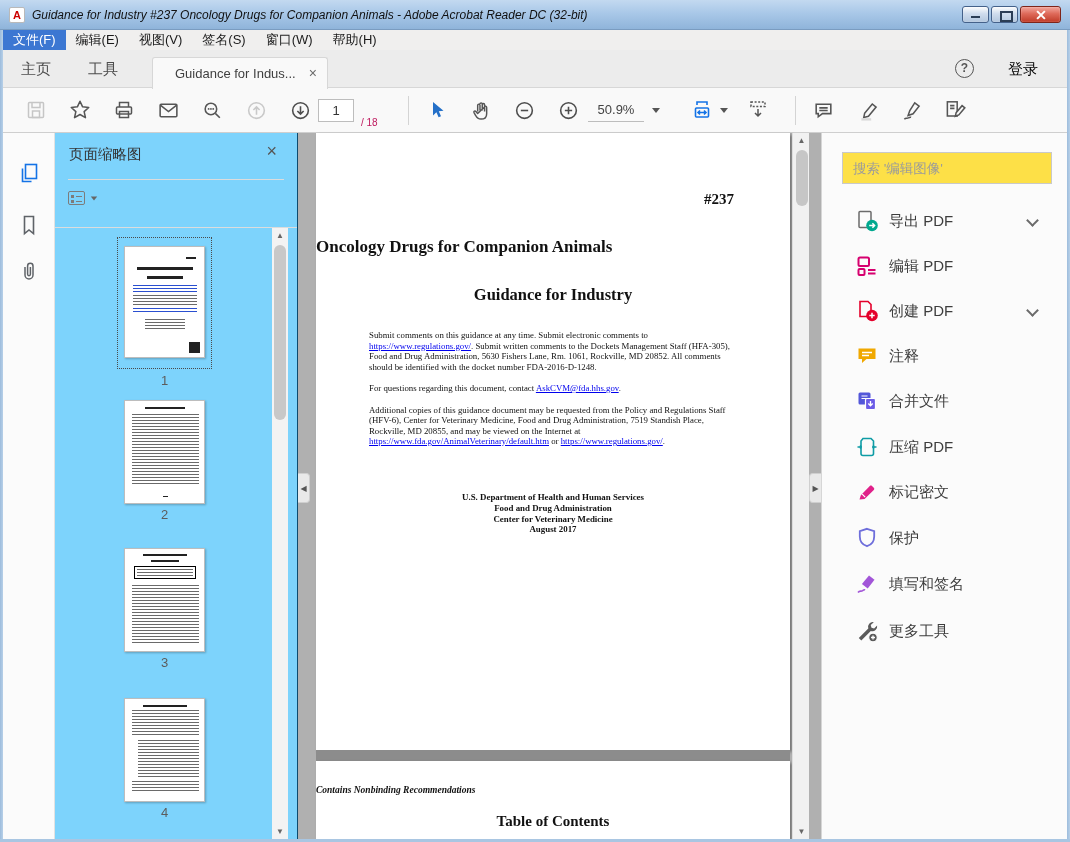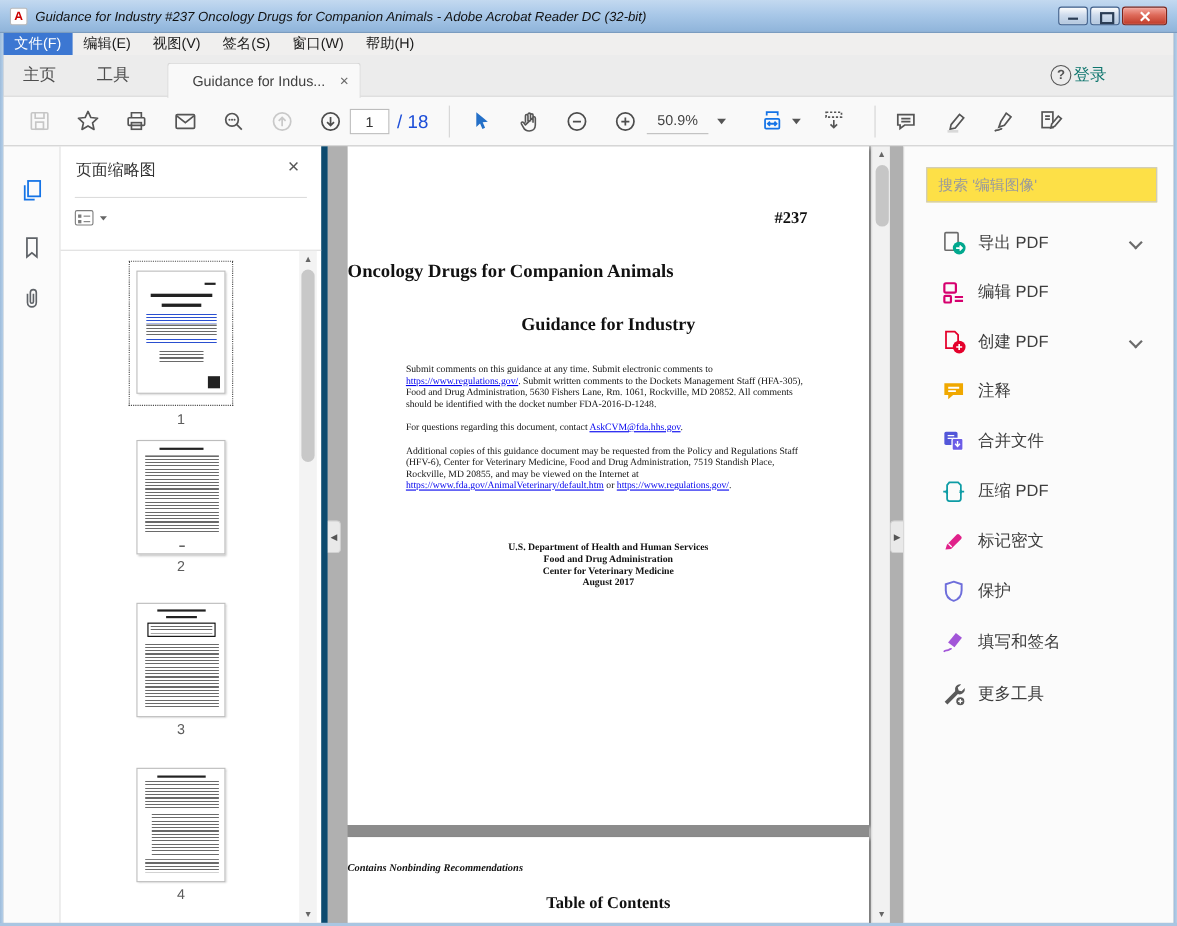--- a/index.html
+++ b/index.html
@@ -41,42 +41,42 @@
   
   .tabbar { position:absolute; left:3px; top:50px; width:1064px; height:38px; background:#ececec; border-bottom:1px solid #d7d7d7; }
   .tab-text { position:absolute; top:0; height:38px; line-height:38px; font-size:15px; color:#4d4d4d; }
   .tab-home { left:18px; } .tab-tools { left:85px; }
   .doc-tab { position:absolute; left:149px; top:7px; width:176px; height:32px; background:#f9f9f9;
     border:1px solid #d7d7d7; border-bottom:none; border-radius:3px 3px 0 0; z-index:2; }
   .doc-tab .label { position:absolute; left:22px; top:0; height:31px; line-height:31px; font-size:13px; color:#3f3f3f; }
   .doc-tab .x { position:absolute; right:10px; top:0; height:31px; line-height:30px; font-size:14px; color:#6b6b6b; }
   .help-circle { position:absolute; left:952px; top:9px; width:19px; height:19px; border:1.5px solid #555;
     border-radius:50%; text-align:center; line-height:17px; font-size:12px; font-weight:bold; color:#555; }
-  .login { position:absolute; left:973px; top:0; height:38px; line-height:38px; font-size:15px; color:#0f766e; }
+  .login { position:absolute; left:1005px; top:0; height:38px; line-height:38px; font-size:15px; color:#000000; }
 
   
   .toolbar { position:absolute; left:3px; top:88px; width:1064px; height:45px; background:#f9f9f9; border-bottom:1px solid #cfcfcf; }
   .tbi { position:absolute; top:9px; width:26px; height:26px; display:flex; align-items:center; justify-content:center; }
   .sep { position:absolute; top:8px; width:1px; height:29px; background:#d4d4d4; }
   .pagebox { position:absolute; left:315px; top:11px; width:36px; height:23px; border:1px solid #bdbdbd; background:#fff;
     text-align:center; font-size:13px; color:#333; }
-  .pagetotal { position:absolute; left:358px; top:0; height:45px; line-height:45px; font-size:17px; color:#1d4ed8; }
+  .pagetotal { position:absolute; left:358px; top:12px; height:45px; line-height:45px; font-size:10px; color:#be185d; }
   .zoombox { position:absolute; left:583px; top:10px; width:80px; height:25px; }
   .zoombox .val { position:absolute; left:2px; top:0; width:56px; height:24px; line-height:24px; text-align:center;
     font-size:13px; color:#444; border-bottom:1px solid #bdbdbd; }
   .tri-down { width:0; height:0; border-left:4px solid transparent; border-right:4px solid transparent; border-top:5px solid #555; }
   .zoombox .tri-down { position:absolute; right:6px; top:10px; }
   .fit-caret { position:absolute; left:717px; top:20px; }
 
   
   .content { position:absolute; left:3px; top:133px; width:1064px; height:706px; }
   .iconstrip { position:absolute; left:0; top:0; width:52px; height:706px; background:#fbfbfb; border-right:1px solid #e2e2e2; }
   .strip-ic { position:absolute; left:14px; width:24px; height:24px; }
 
-  .sidepanel { position:absolute; left:52px; top:0; width:243px; height:706px; background:#ffffff; border-right:6px solid #0c4a6e; }
+  .sidepanel { position:absolute; left:52px; top:0; width:243px; height:706px; background:#7dd3fc; border-right:1px solid #0c4a6e; }
   .sp-title { position:absolute; left:14px; top:12px; font-size:14.5px; color:#333; }
   .sp-close { position:absolute; right:20px; top:8px; font-size:18px; color:#555; }
   .sp-div { position:absolute; left:13px; right:13px; height:1px; background:#dcdcdc; }
   .opt-btn { position:absolute; left:13px; top:54px; width:38px; height:22px; display:flex; align-items:center; gap:5px; }
   .opt-glyph { width:17px; height:14px; border:1.5px solid #7c7c7c; border-radius:2px; position:relative; }
   .opt-glyph::before { content:""; position:absolute; left:2px; top:2.5px; width:3px; height:3px; background:#7c7c7c; box-shadow:0 5px 0 #7c7c7c; }
   .opt-glyph::after { content:""; position:absolute; left:7px; top:3.5px; width:6px; height:1.5px; background:#7c7c7c; box-shadow:0 5px 0 #7c7c7c; }
   .opt-btn .tri-down { border-top-color:#666; transform:scale(.8); }
 
   .thumb-sel { position:absolute; left:62px; width:95px; border:1px dotted #4a4a4a; }

